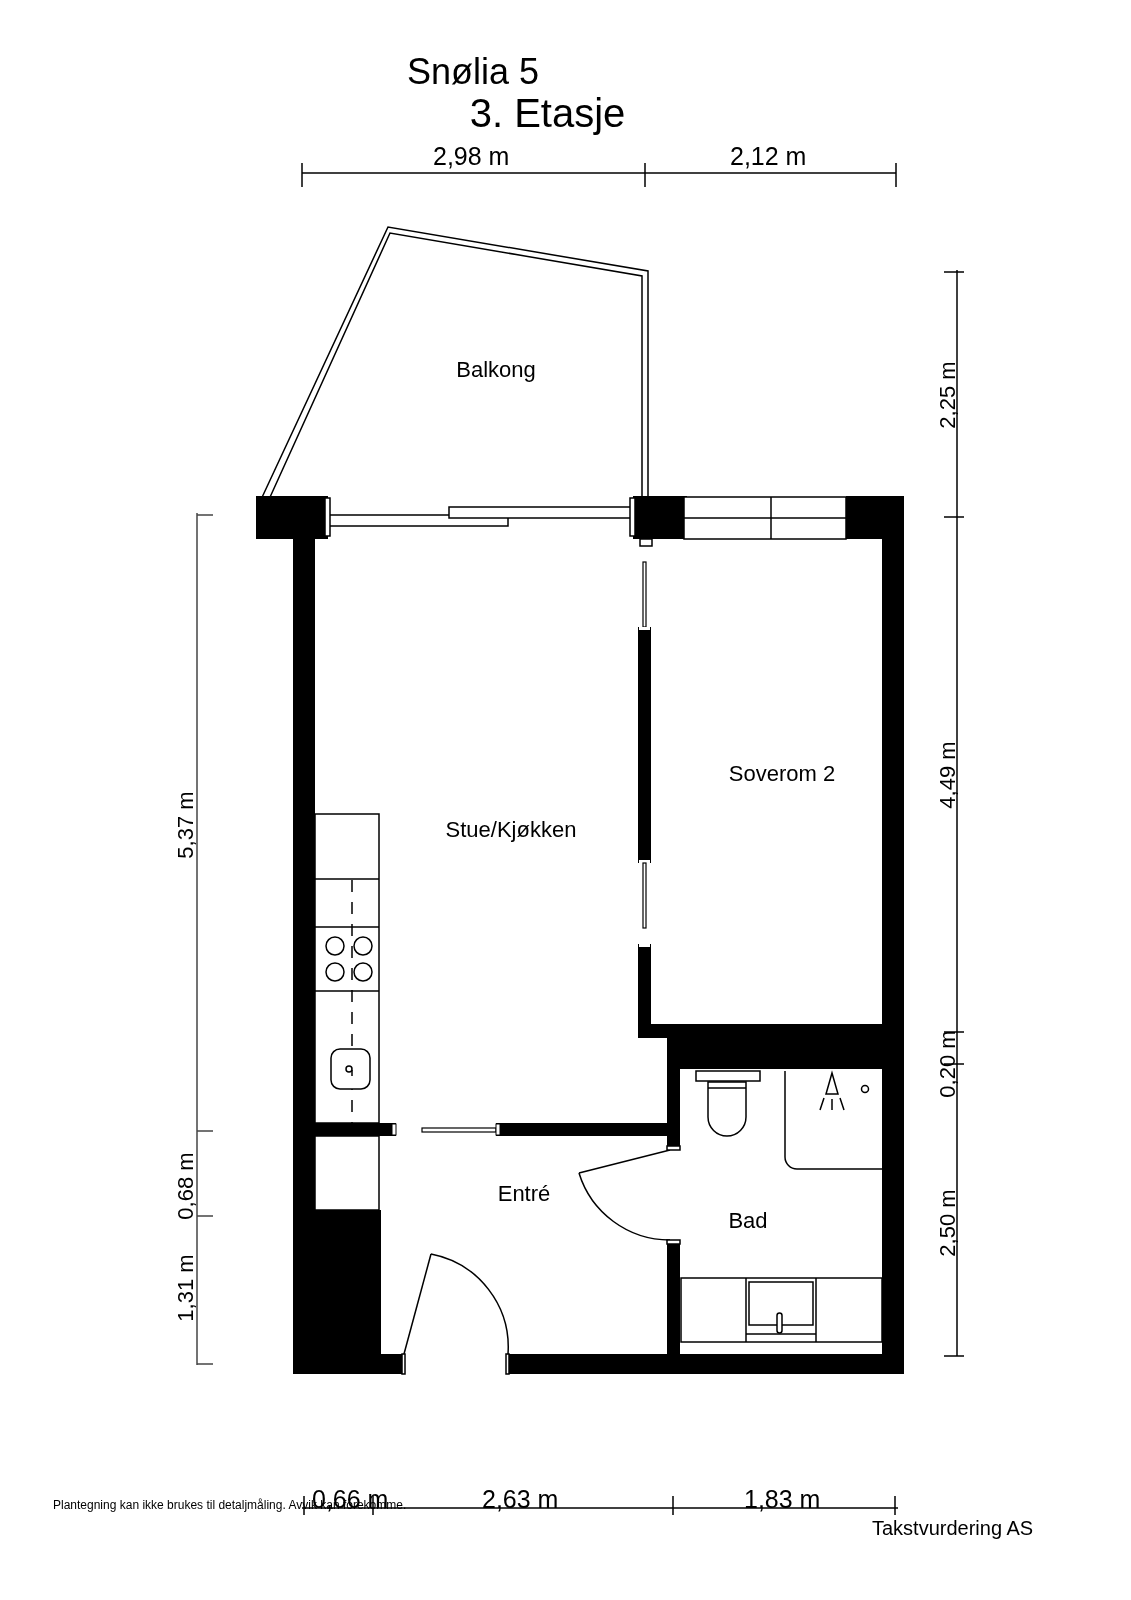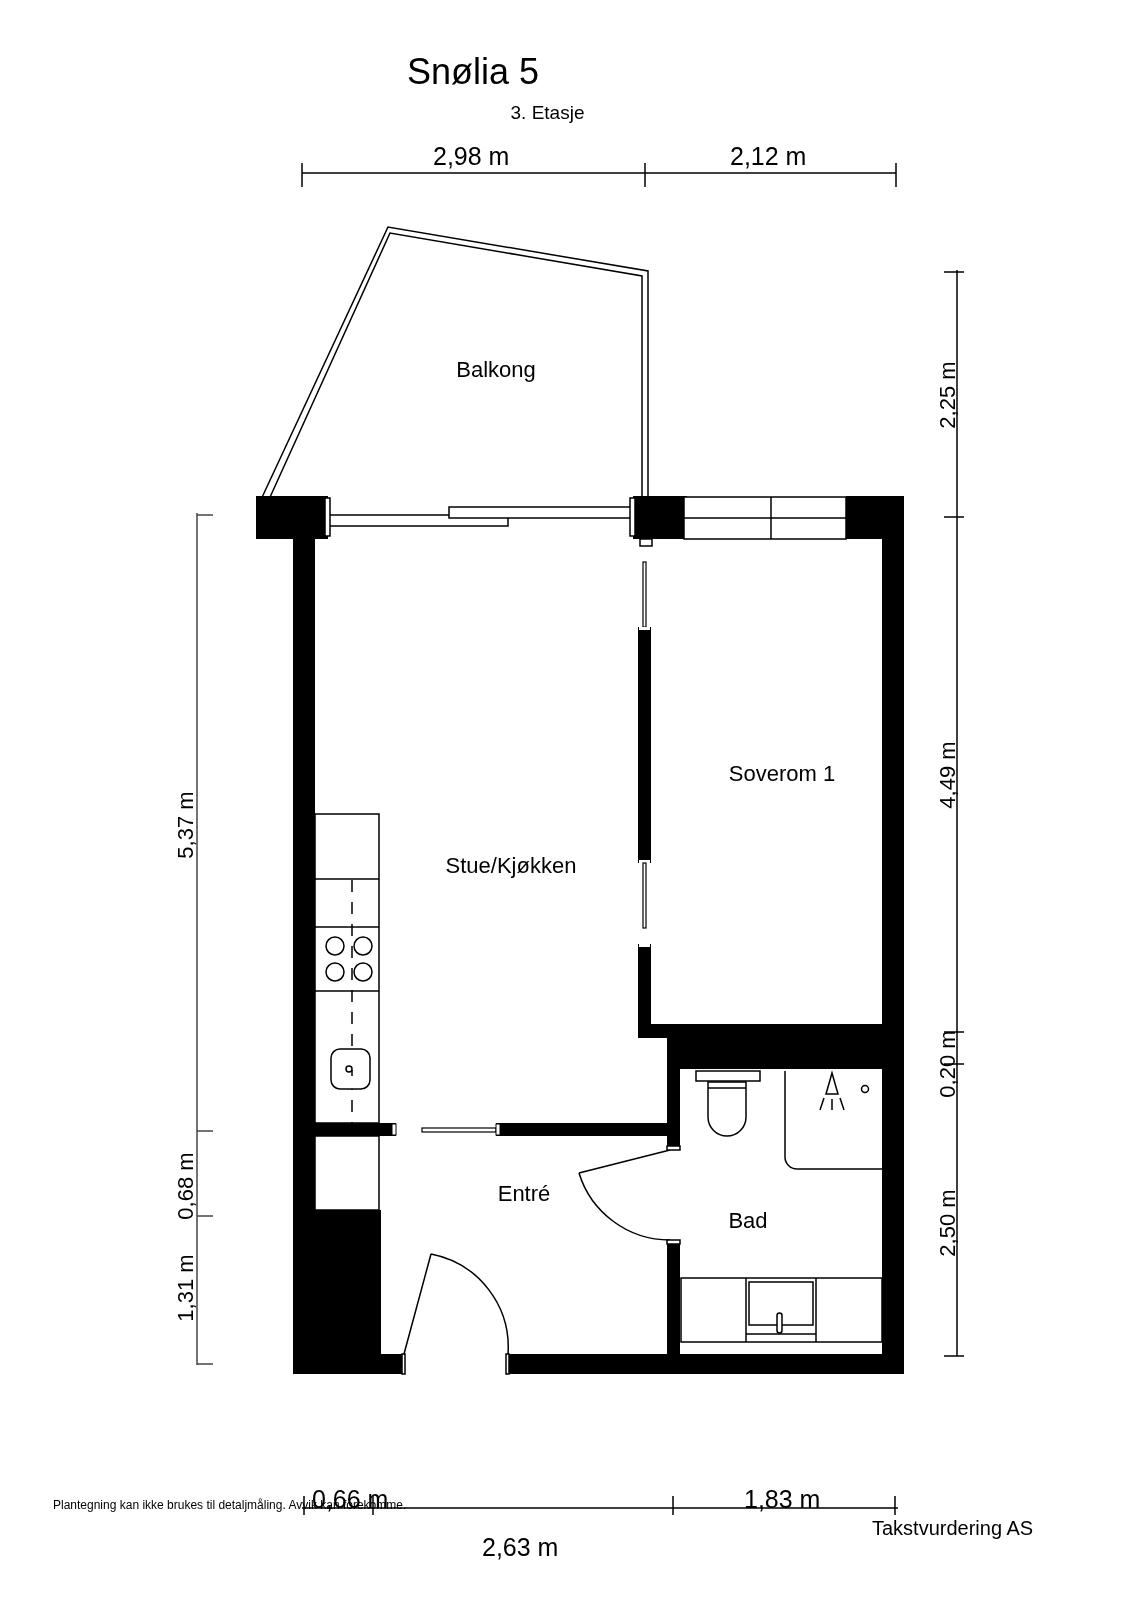--- a/index.html
+++ b/index.html
@@ -1,19 +1,19 @@
 <!DOCTYPE html>
 <html><head>
   <meta charset="utf-8">
   <style>
     html, body { margin: 0; padding: 0; background: #ffffff; }
     body { width: 1131px; height: 1600px; position: relative; overflow: hidden; font-family: "Liberation Sans", sans-serif; color: #000; }
     .abs { position: absolute; }
     .title { left: 0; width: 946px; top: 52px; text-align: center; font-size: 36px; line-height: 40px; }
-    .subtitle { left: 0; width: 1095px; top: 96px; text-align: center; font-size: 19px; line-height: 34px; }
+    .subtitle { left: 0; width: 1095px; top: 96px; text-align: center; font-size: 40px; line-height: 34px; }
     .dim { font-size: 25px; line-height: 24px; white-space: nowrap; }
     .vdim { font-size: 22px; line-height: 24px; white-space: nowrap; transform-origin: center center; transform: rotate(-90deg); }
     .room { font-size: 22px; line-height: 24px; white-space: nowrap; transform: translate(-50%, -50%); }
     .disclaimer { left: 53px; top: 1496px; font-size: 12px; line-height: 18px; }
     .company { left: 872px; top: 1516px; font-size: 20px; line-height: 24px; }
     svg.plan { position: absolute; left: 0; top: 0; }
   </style>
 </head>
 <body>
 
@@ -183,23 +183,23 @@
 <div class="abs vdim" style="left:912px; top:383px; width:72px; text-align:center;">2,25 m</div>
 <div class="abs vdim" style="left:912px; top:763px; width:72px; text-align:center;">4,49 m</div>
 <div class="abs vdim" style="left:912px; top:1052px; width:72px; text-align:center;">0,20 m</div>
 <div class="abs vdim" style="left:912px; top:1211px; width:72px; text-align:center;">2,50 m</div>
 
 <div class="abs vdim" style="left:150px; top:813px; width:72px; text-align:center;">5,37 m</div>
 <div class="abs vdim" style="left:150px; top:1174px; width:72px; text-align:center;">0,68 m</div>
 <div class="abs vdim" style="left:150px; top:1276px; width:72px; text-align:center;">1,31 m</div>
 
 <div class="abs room" style="left:477px; top:370px;margin-left:19px;">Balkong</div>
-<div class="abs room" style="left:511px; top:866px;text-align:right;">Stue/Kjøkken</div>
-<div class="abs room" style="left:782px; top:774px;">Soverom 1</div>
+<div class="abs room" style="left:511px; top:830px;text-align:right;">Stue/Kjøkken</div>
+<div class="abs room" style="left:782px; top:774px;">Soverom 2</div>
 <div class="abs room" style="left:524px; top:1194px;">Entré</div>
 <div class="abs room" style="left:748px; top:1221px;">Bad</div>
 
 <div class="abs dim" style="left:298px; top:1487px;margin-left:14px;">0,66 m</div>
-<div class="abs dim" style="left:482px; top:1487px;margin-top:48px;">2,63 m</div>
+<div class="abs dim" style="left:482px; top:1487px;">2,63 m</div>
 <div class="abs dim" style="left:744px; top:1487px;">1,83 m</div>
 
 <div class="abs disclaimer">Plantegning kan ikke brukes til detaljmåling. Avvik kan forekomme.</div>
 <div class="abs company">Takstvurdering AS</div>
 
 </body></html>

